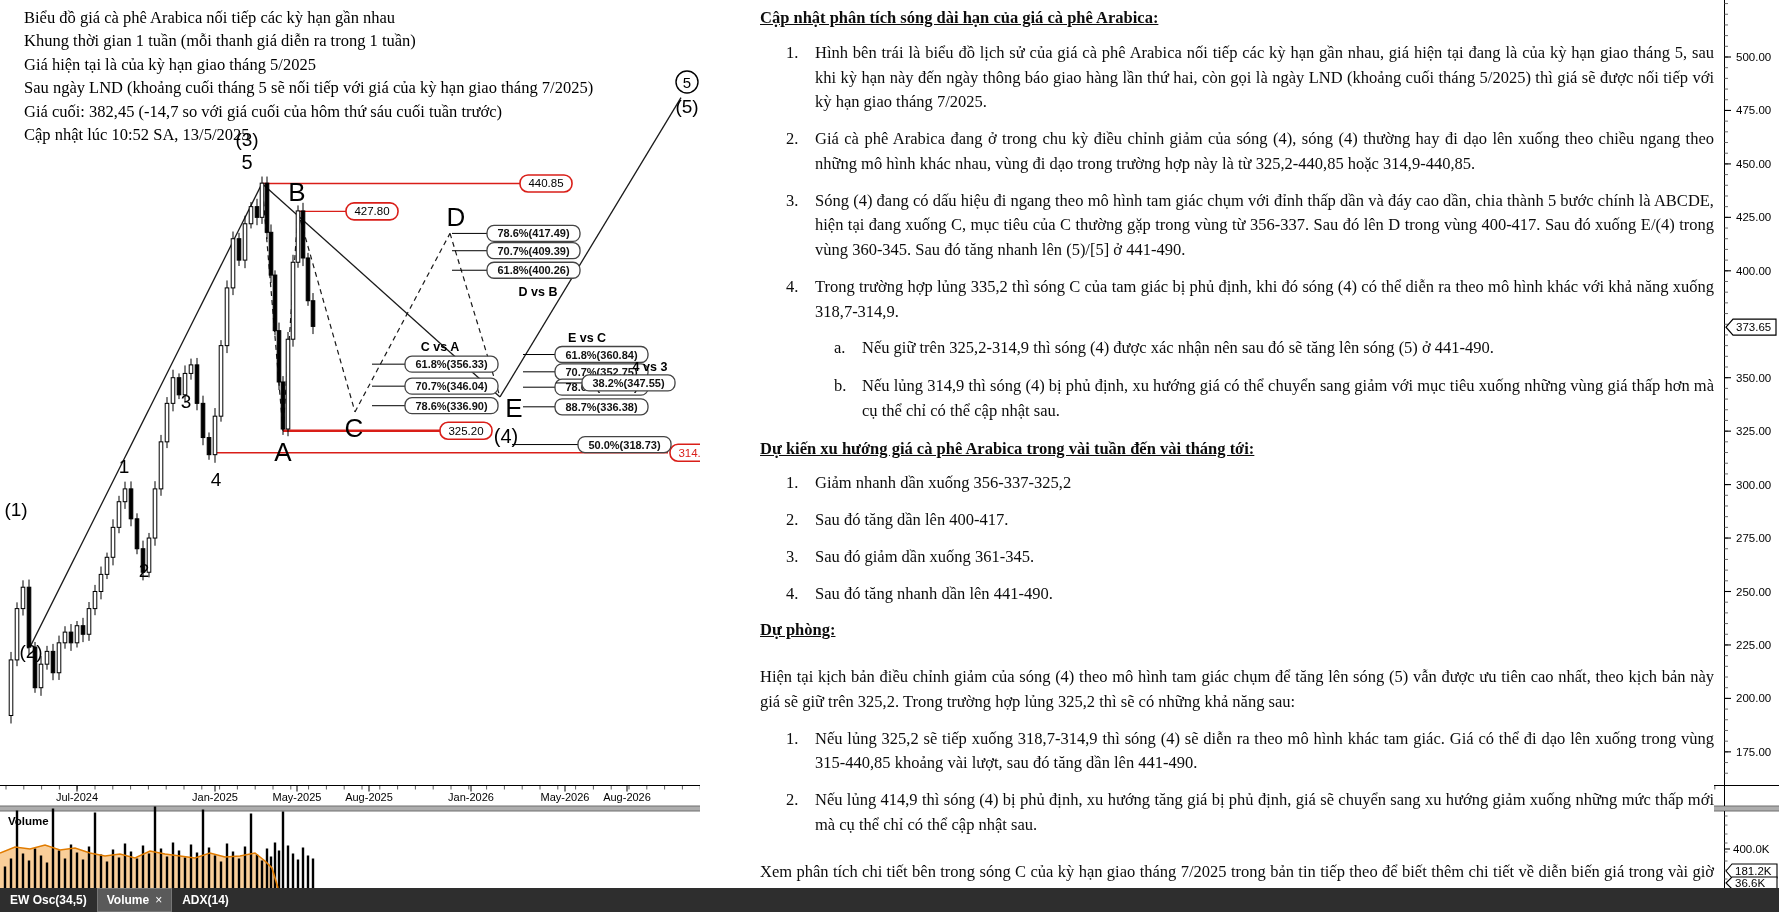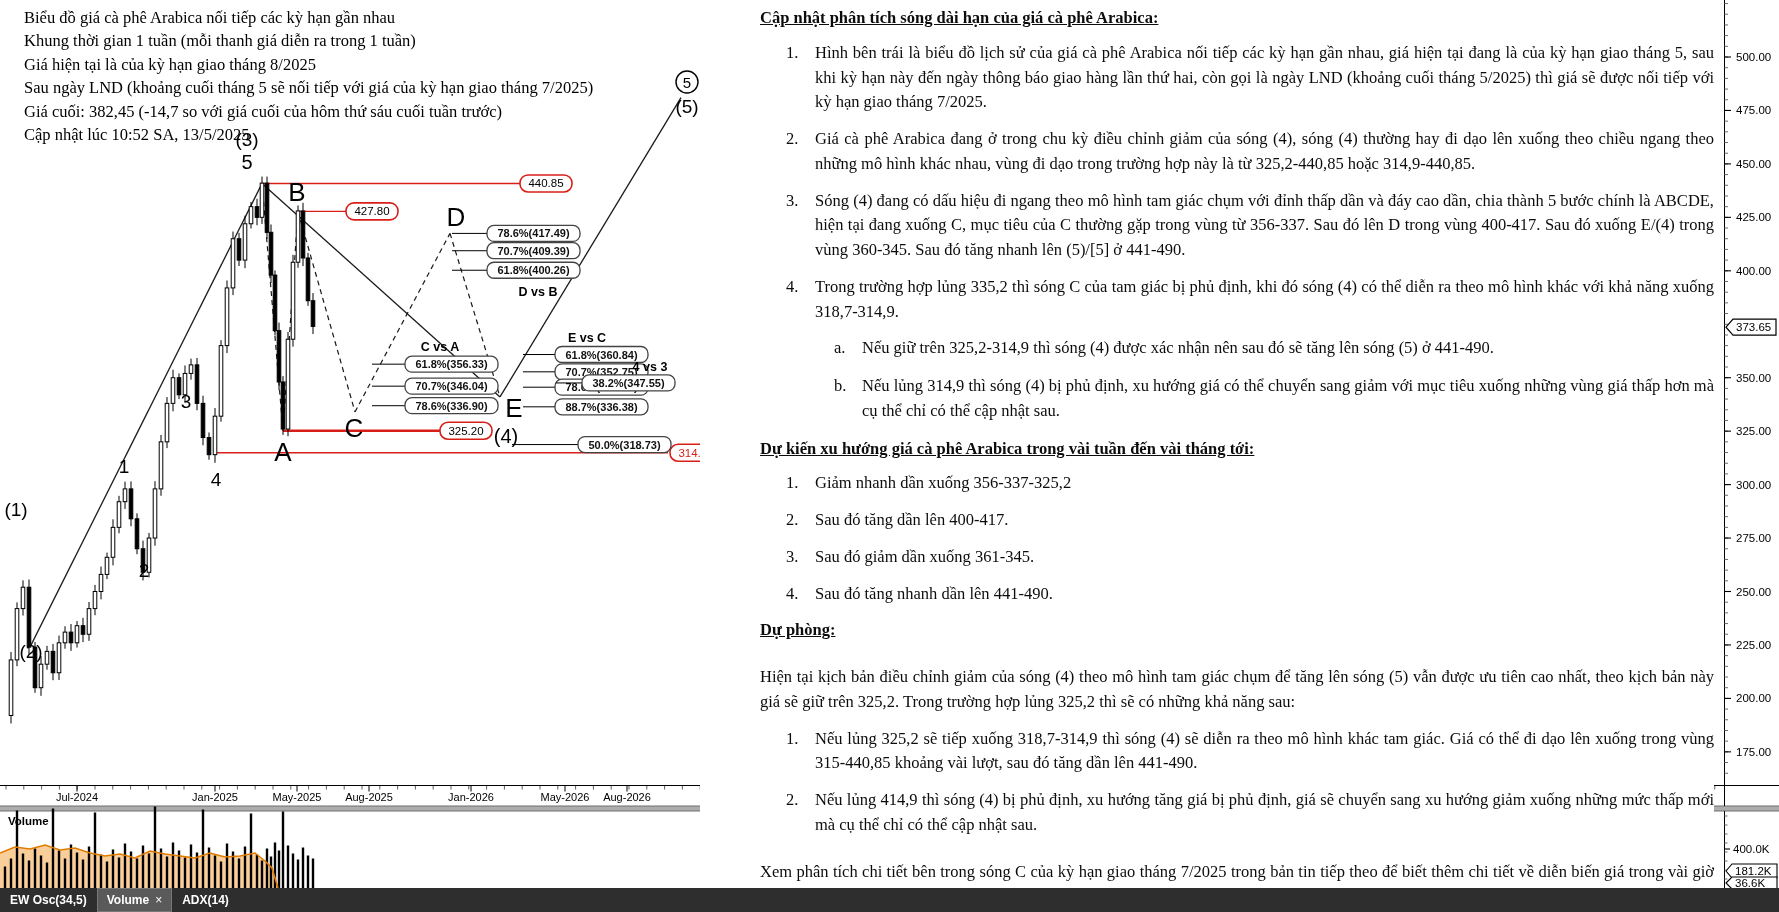--- a/index.html
+++ b/index.html
@@ -559,21 +559,21 @@
         <g>
           <polygon points="1726,883 1732,877 1777,877 1777,889 1732,889" fill="#fff" stroke="#000" stroke-width="1.1"></polygon>
           <text x="1735" y="887" font-family="&quot;Liberation Sans&quot;,sans-serif" font-size="11.5" fill="#000">36.6K</text>
         </g>
       </g>
     </svg>
 
   <div class="info" id="infoBlock">
       <div>Biểu đồ giá cà phê Arabica nối tiếp các kỳ hạn gần nhau</div>
       <div>Khung thời gian 1 tuần (mỗi thanh giá diễn ra trong 1 tuần)</div>
-      <div>Giá hiện tại là của kỳ hạn giao tháng 8/2025</div>
+      <div>Giá hiện tại là của kỳ hạn giao tháng 5/2025</div>
       <div>Sau ngày LND (khoảng cuối tháng 5 sẽ nối tiếp với giá của kỳ hạn giao tháng 7/2025)</div>
       <div>Giá cuối: 382,45 (-14,7 so với giá cuối của hôm thứ sáu cuối tuần trước)</div>
       <div>Cập nhật lúc 10:52 SA, 13/5/2025</div>
     </div>
 
 
   <div class="analysis">
     <div class="a-h">Cập nhật phân tích sóng dài hạn của giá cà phê Arabica:</div>
     <div id="list1">
         <div class="item"><span class="num">1.</span><span>Hình bên trái là biểu đồ lịch sử của giá cà phê Arabica nối tiếp các kỳ hạn gần nhau, giá hiện tại đang là của kỳ hạn giao tháng 5, sau khi kỳ hạn này đến ngày thông báo giao hàng lần thứ hai, còn gọi là ngày LND (khoảng cuối tháng 5/2025) thì giá sẽ được nối tiếp với kỳ hạn giao tháng 7/2025.</span></div>

